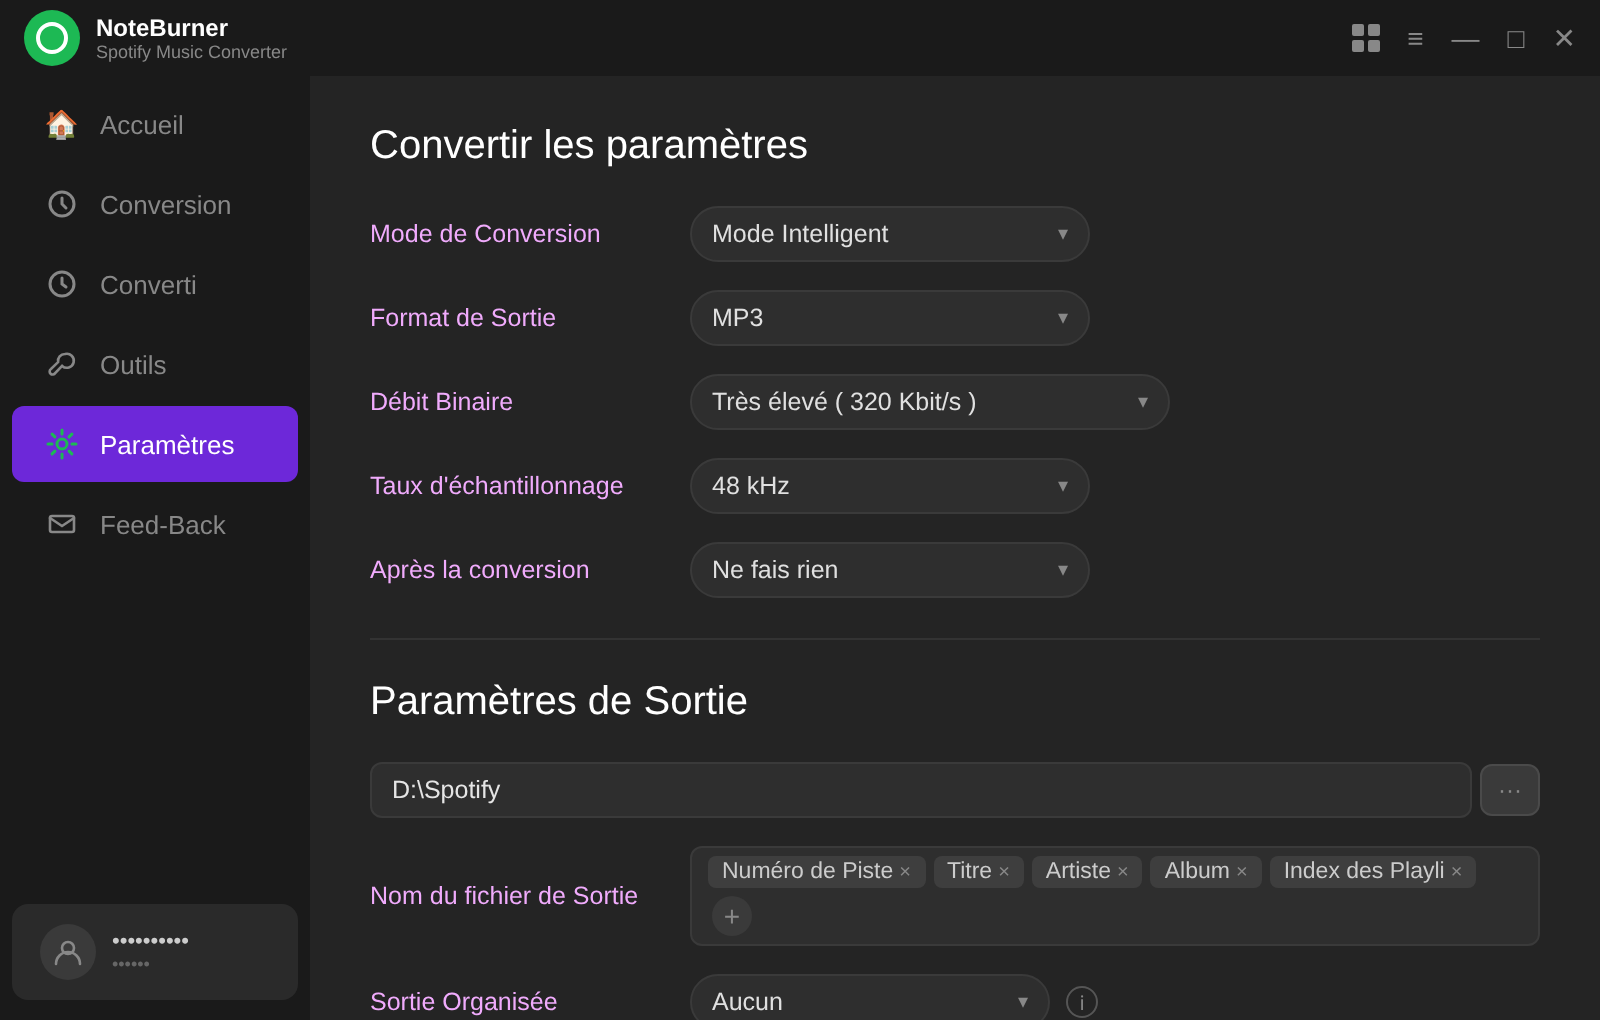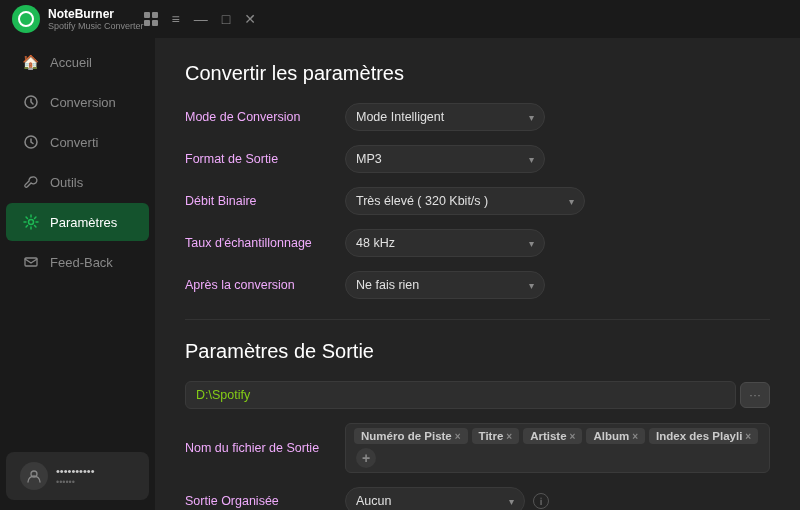--- a/index.html
+++ b/index.html
@@ -13,20 +13,21 @@
       display: flex;
       flex-direction: column;
     }
 
     
     .titlebar {
       height: 38px;
       background: #1a1a1a;
       display: flex;
       align-items: center;
+      justify-content: space-between;
       padding: 16px 12px;
       flex-shrink: 0;
     }
     .titlebar-left {
       display: flex;
       align-items: center;
       gap: 8px;
     }
     .app-logo {
       width: 28px;
@@ -88,21 +89,21 @@
       align-items: center;
       gap: 10px;
       padding: 10px 16px;
       cursor: pointer;
       border-radius: 6px;
       margin: 1px 6px;
       color: #888;
       font-size: 13px;
     }
     .sidebar-item.active {
-      background: #14532d;
+      background: #6d28d9;
       color: #fff;
     }
     .sidebar-item .icon {
       width: 18px;
       height: 18px;
       display: flex;
       align-items: center;
       justify-content: center;
       font-size: 14px;
       flex-shrink: 0;
@@ -194,21 +195,21 @@
       gap: 4px;
       flex: 1;
     }
     .file-path-input {
       flex: 1;
       background: #2e2e2e;
       border: 1px solid #3a3a3a;
       border-radius: 6px;
       padding: 6px 10px;
       font-size: 12.5px;
-      color: #84cc16;
+      color: #e5e5e5;
     }
     .file-browse-btn {
       background: #3a3a3a;
       border: 1px solid #4a4a4a;
       border-radius: 6px;
       padding: 5px 8px;
       color: #888;
       cursor: pointer;
       font-size: 12px;
     }
@@ -217,21 +218,20 @@
     .tags-container {
       display: flex;
       align-items: center;
       gap: 4px;
       background: #2e2e2e;
       border: 1px solid #3a3a3a;
       border-radius: 6px;
       padding: 4px 8px;
       flex-wrap: wrap;
       flex: 1;
-      font-weight: bold;
     }
     .tag {
       display: flex;
       align-items: center;
       gap: 3px;
       background: #3e3e3e;
       border-radius: 4px;
       padding: 2px 7px;
       font-size: 11.5px;
       color: #ccc;

